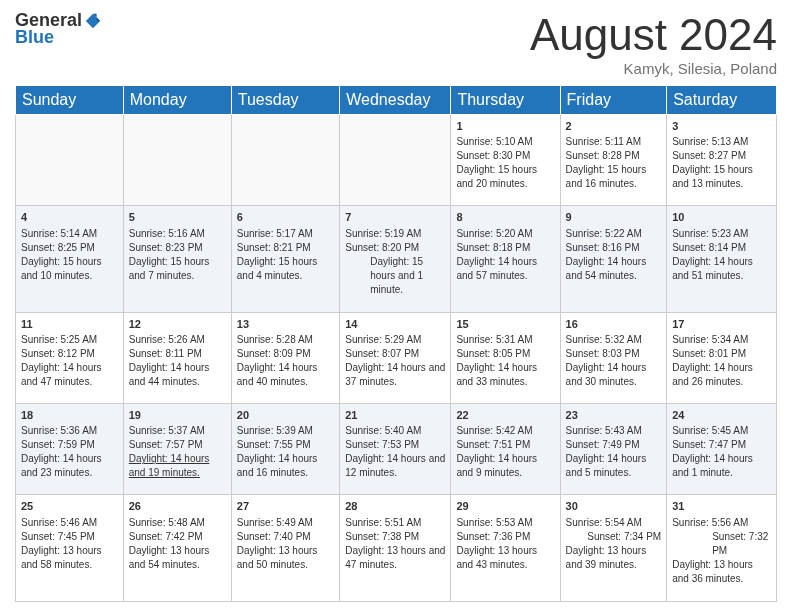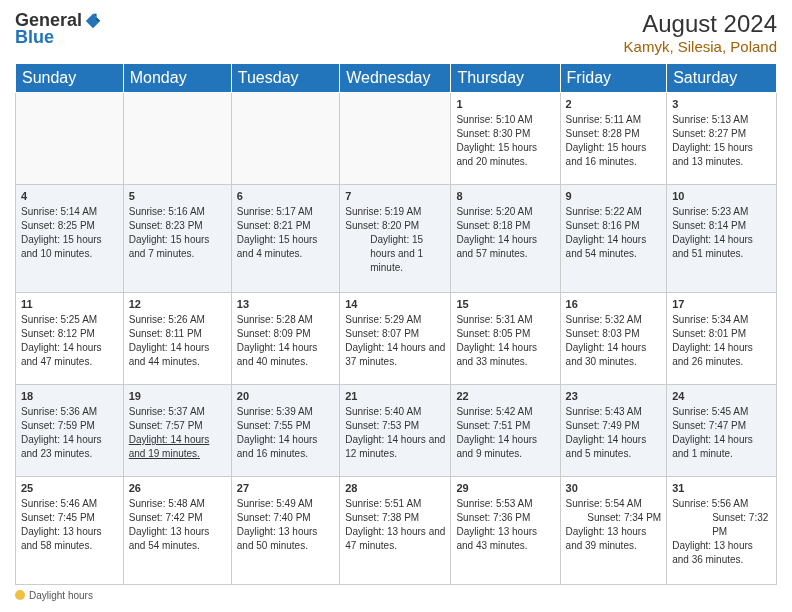--- a/index.html
+++ b/index.html
@@ -42,27 +42,27 @@
     }
     .logo-icon {
       width: 18px;
       height: 18px;
       margin-left: 2px;
     }
     .title-block {
       text-align: right;
     }
     .title-month {
-      font-size: 24px;
+      font-size: 44px;
       color: #333;
       font-weight: normal;
     }
     .title-location {
       font-size: 15px;
-      color: #a16207;
+      color: #737373;
     }
     .calendar {
       flex: 1;
       border-collapse: collapse;
       width: 100%;
       font-size: 10.5px;
     }
     .calendar th {
       background-color: #2274bb;
       color: #fff;
@@ -344,19 +344,13 @@
           <td>
             <span class="day-number">31</span>
             <span style="display: block;">Sunrise: 5:56 AM</span>
             <span style="display: block; margin-left: 40px;">Sunset: 7:32 PM</span>
             <span style="display: block;">Daylight: 13 hours and 36 minutes.</span>
           </td>
         </tr>
       </tbody>
   </table>
 
-  <div class="footer">
-    <span class="footer-item">
-      <span class="footer-dot"></span>
-      <span>Daylight hours</span>
-    </span>
-  </div>
 </div>
 
 </body></html>

